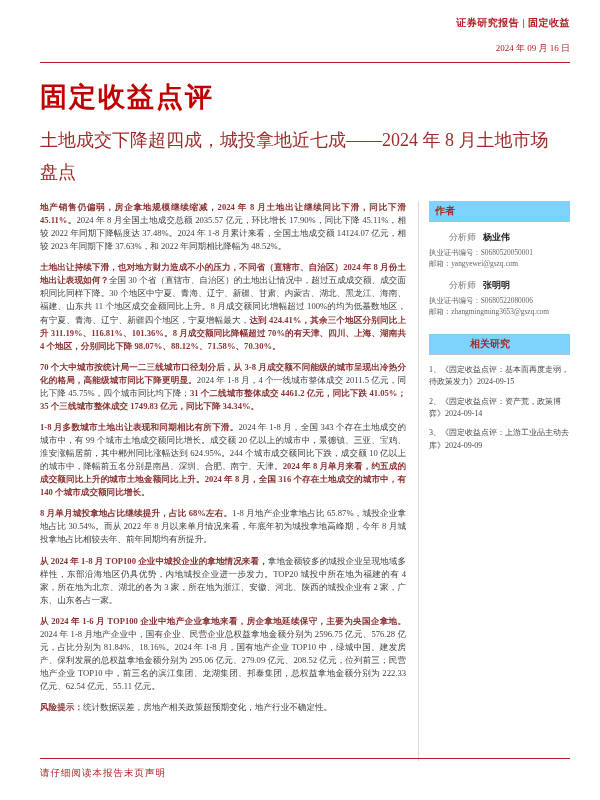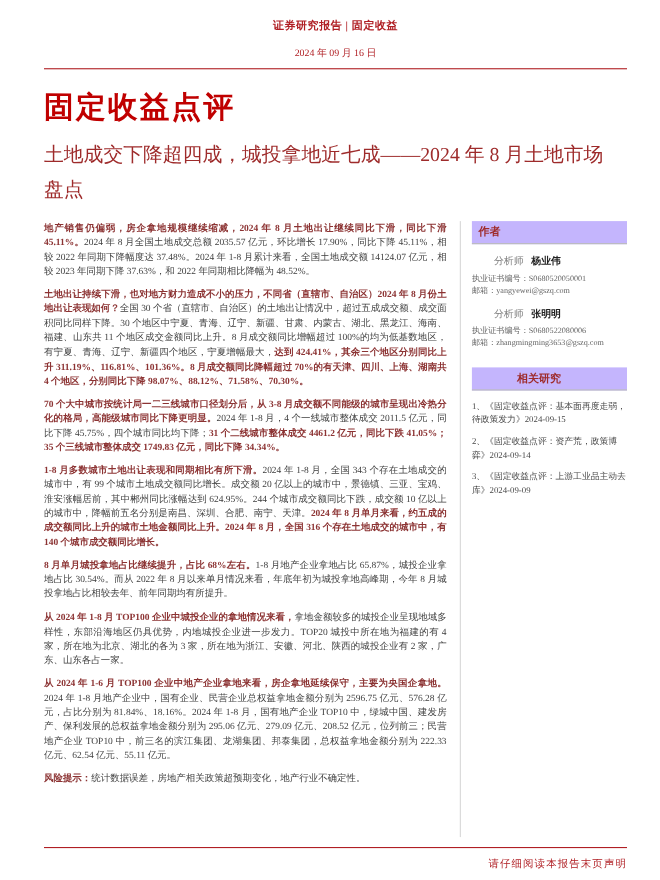--- a/index.html
+++ b/index.html
@@ -4,45 +4,45 @@
 <style>
   * { margin:0; padding:0; box-sizing:border-box; }
   html,body { background:#ffffff; }
   body {
     width:600px; height:800px;
     font-family:"Liberation Serif","DejaVu Serif",serif;
     color:#3f3f3f; overflow:hidden; position:relative;
   }
   .page { position:relative; width:600px; height:800px; padding:16px 30px 0 40px; }
 
-  .header { text-align:center; }
+  .header { text-align:right; }
   .header-category { color:#b01f24; font-weight:bold; font-size:10px; letter-spacing:0.5px; }
   .header-date { color:#b01f24; font-size:9px; margin-top:12px; }
   .header-rule { border-top:1.5px solid #b01f24; margin-top:7px; }
 
   .title { color:#c00000; font-size:27px; font-weight:bold; margin:16px 0 10px 0; letter-spacing:2px; }
   .subtitle { color:#9e2b2b; font-size:18px; font-weight:normal; line-height:1.75; margin-bottom:13px; padding-right:6px; }
 
   .content { display:flex; align-items:flex-start; }
   .main-col { width:366px; flex:0 0 366px; }
   .para { font-size:8.6px; line-height:1.52; text-align:justify; margin-bottom:8px; color:#404040; }
   .seg { font-weight:normal; color:#404040; }
   .seg-bold { font-weight:bold; color:#8c3333; }
 
   .sidebar { flex:1; margin-left:12px; padding-left:10px; border-left:1px solid #d8d8d8; min-height:560px; }
-  .side-label { background:#c4b5fd; color:#9e2b2b; font-weight:bold; font-size:10px; padding:3px 6px; border-bottom:1px solid #bcbcbc; margin-bottom:9px; }
+  .side-label { background:#7dd3fc; color:#9e2b2b; font-weight:bold; font-size:10px; padding:3px 6px; border-bottom:1px solid #bcbcbc; margin-bottom:9px; }
   .side-label.related { margin-top:16px;padding-left:41px; }
   .analyst { margin-bottom:9px; }
   .analyst-head { font-size:9px; margin-bottom:3px;margin-left:20px; }
   .analyst-role { color:#7a7a7a; margin-right:7px; }
   .analyst-name { font-weight:bold; color:#222222; }
   .analyst-line { font-size:7.4px; color:#666666; line-height:1.55; word-break:break-all; }
   .related-item { font-size:8px; color:#474747; line-height:1.55; margin-bottom:7px; }
 
-  .footer { position:absolute; left:40px; right:30px; bottom:8px; text-align:right; }
+  .footer { position:absolute; left:40px; right:30px; bottom:20px; text-align:left; }
   .footer-rule { border-top:1.5px solid #b01f24; margin-bottom:8px; }
   .footer-text { color:#b01f24; font-size:9.5px; letter-spacing:1px; }
 </style>
 </head>
 <body>
 
 <div class="page">
 
   <div class="header">
     <div class="header-category">证券研究报告 | 固定收益</div>

